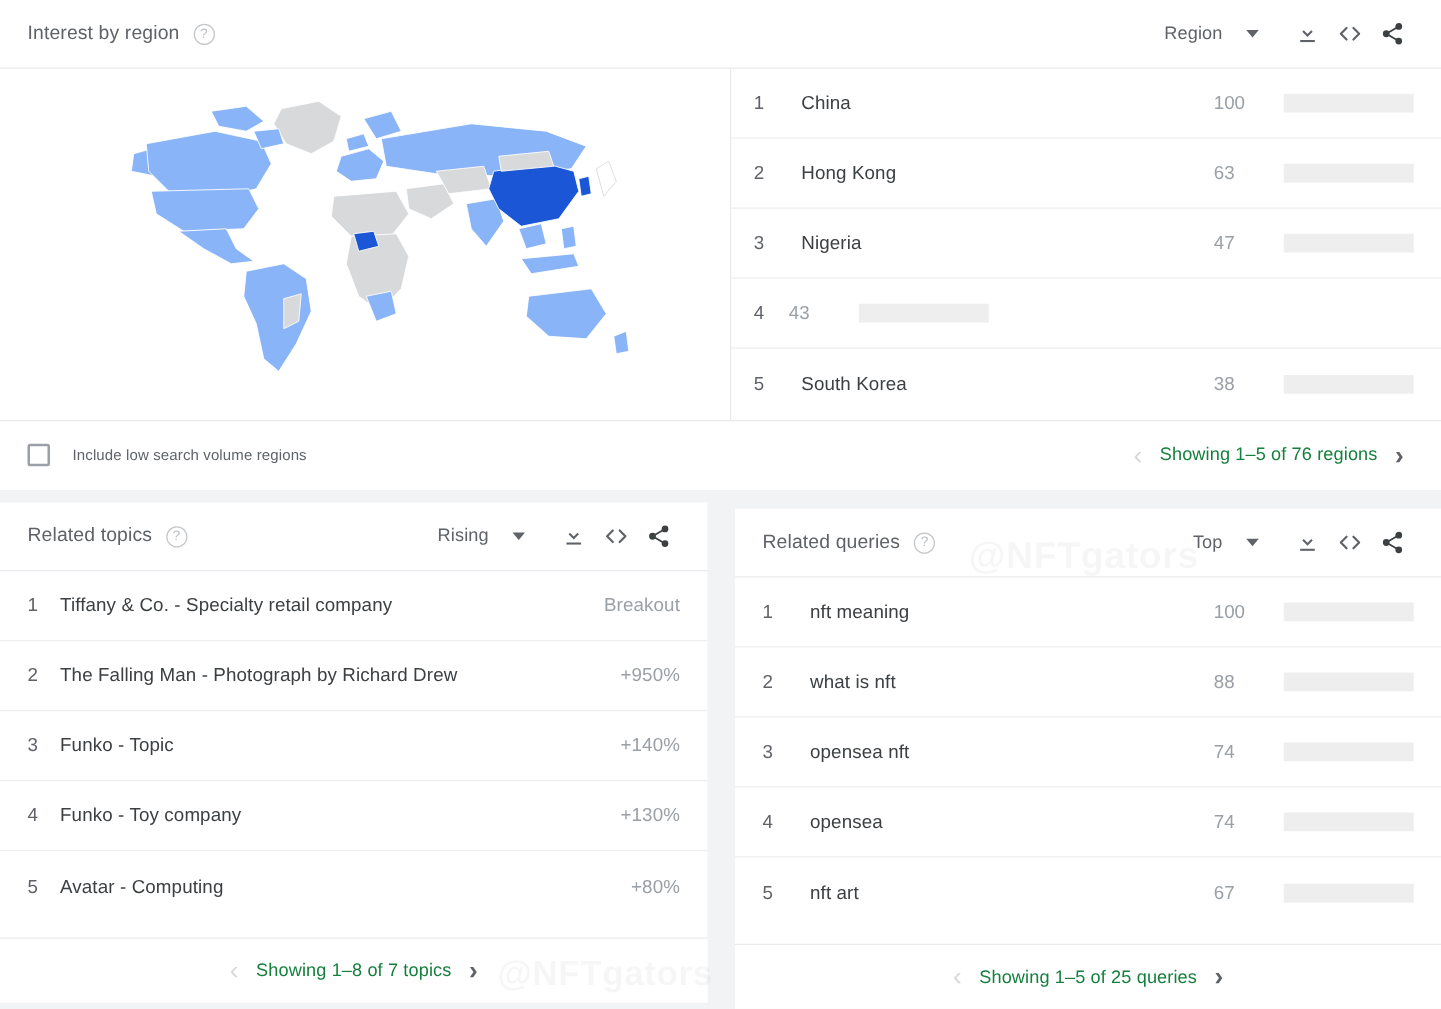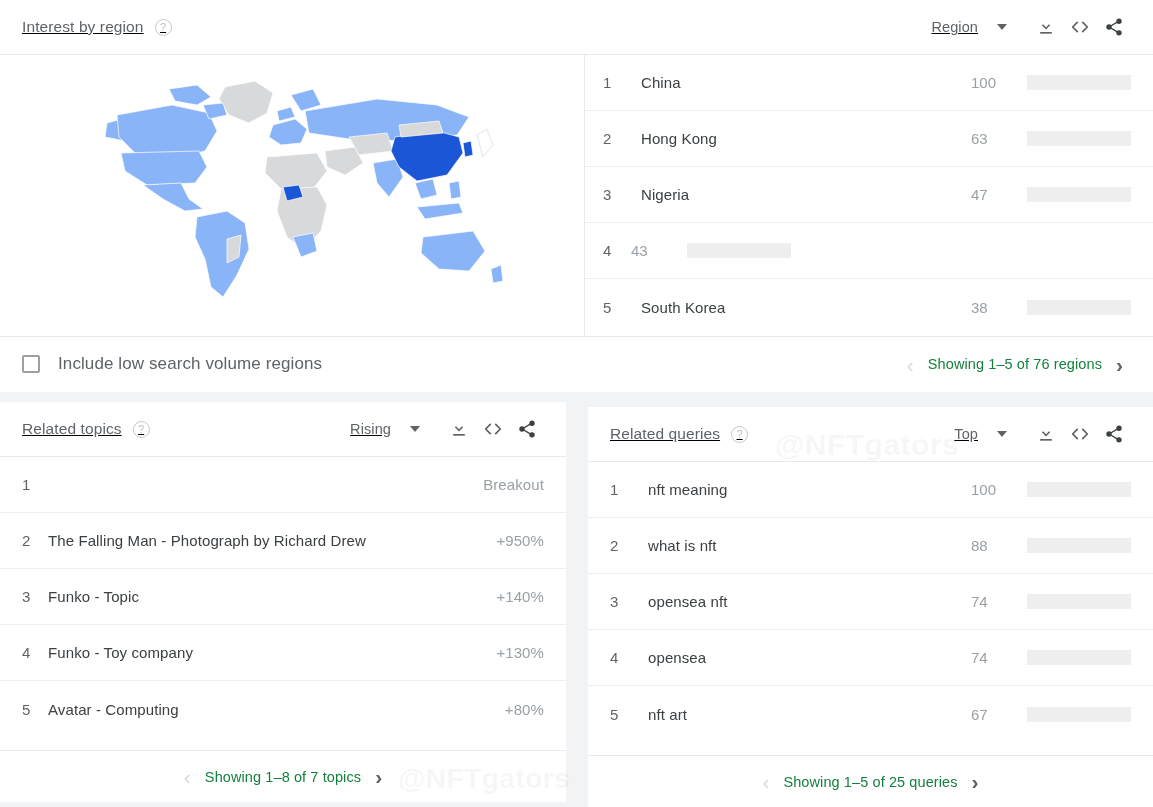--- a/index.html
+++ b/index.html
@@ -16,21 +16,20 @@
   
   .card { background: #fff; position: relative; }
 
   
   .card-head {
     height: 55px;
     display: flex; align-items: center;
     padding: 0 22px;
     border-bottom: 1px solid #E8EAED;
     position: relative;
-    text-decoration: underline;
   }
   .card-title {
     font-size: 15.5px; color: #5F6368; font-weight: 400;
     letter-spacing: .1px; white-space: nowrap;
   }
   .help-icon {
     width: 17px; height: 17px; border-radius: 50%;
     border: 1.3px solid #C4C7C9; color: #BDC1C6;
     font-size: 11px; line-height: 14px; text-align: center;
     margin-left: 11px; font-family: "Liberation Sans", sans-serif;
@@ -107,21 +106,21 @@
   .region-foot {
     height: 55px; border-top: 1px solid #E8EAED;
     display: flex; align-items: center; padding: 0 22px;
   }
   .checkbox-wrap { display: flex; align-items: center; cursor: pointer; }
   .checkbox {
     width: 18px; height: 18px; border: 2px solid #9AA0A6; border-radius: 2px;
     background: #fff; flex: none;
   }
   .checkbox-label {
-    font-size: 17px; color: #5F6368; margin-left: 18px; letter-spacing:.1px;
+    font-size: 12px; color: #5F6368; margin-left: 18px; letter-spacing:.1px;
   }
   .pager {
     margin-left: auto; display: flex; align-items: center;
   }
   .pager-text {
     font-size: 14.5px; color: #15803d; letter-spacing: .1px;
     white-space: nowrap;
   }
   .chev {
     font-size: 21px; line-height: 1; cursor: pointer; user-select: none;
@@ -343,20 +342,21 @@
             <line x1="8.1" y1="10.8" x2="15.9" y2="6.2"></line>
               <line x1="8.1" y1="13.2" x2="15.9" y2="17.8"></line>
           </svg>
         </span>
       </div>
     </div>
 
     <div class="list">
       <div class="row">
         <span class="rank">1</span>
+        <span class="row-label">Tiffany &amp; Co. - Specialty retail company</span>
         <span class="growth">Breakout</span>
       </div>
       <div class="row">
         <span class="rank">2</span>
         <span class="row-label">The Falling Man - Photograph by Richard Drew</span>
         <span class="growth">+950%</span>
       </div>
       <div class="row">
         <span class="rank">3</span>
         <span class="row-label">Funko - Topic</span>

